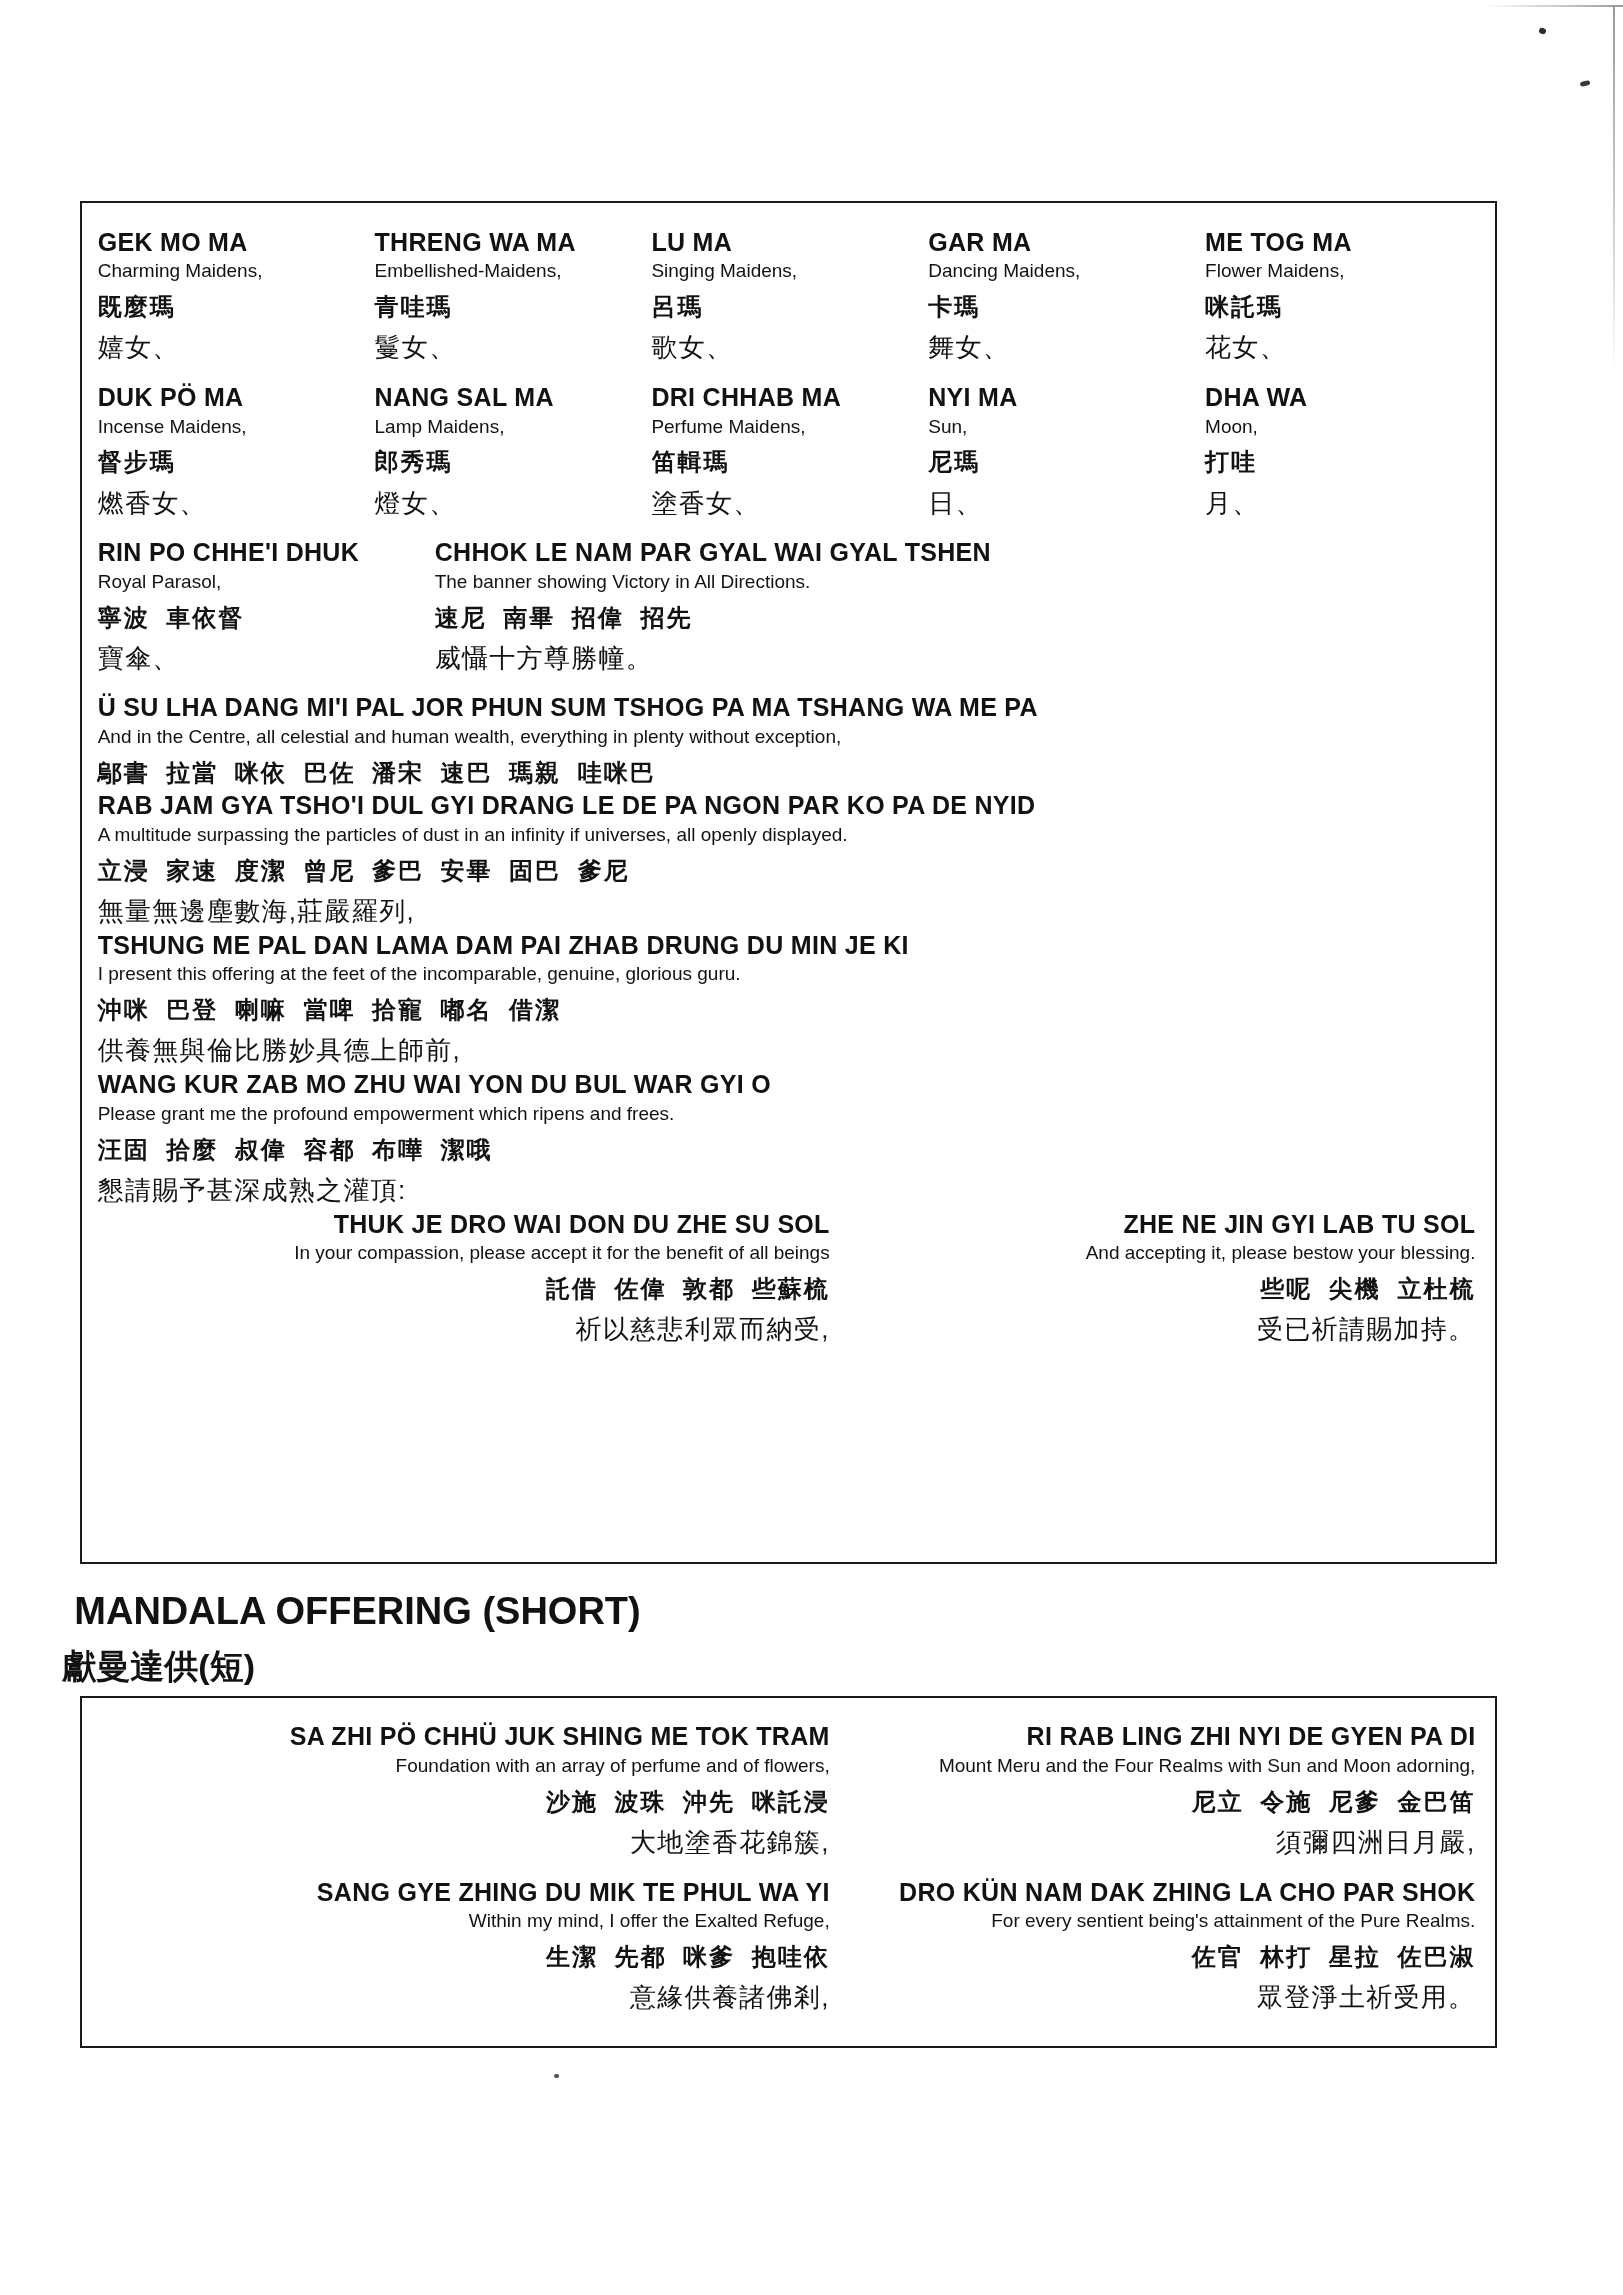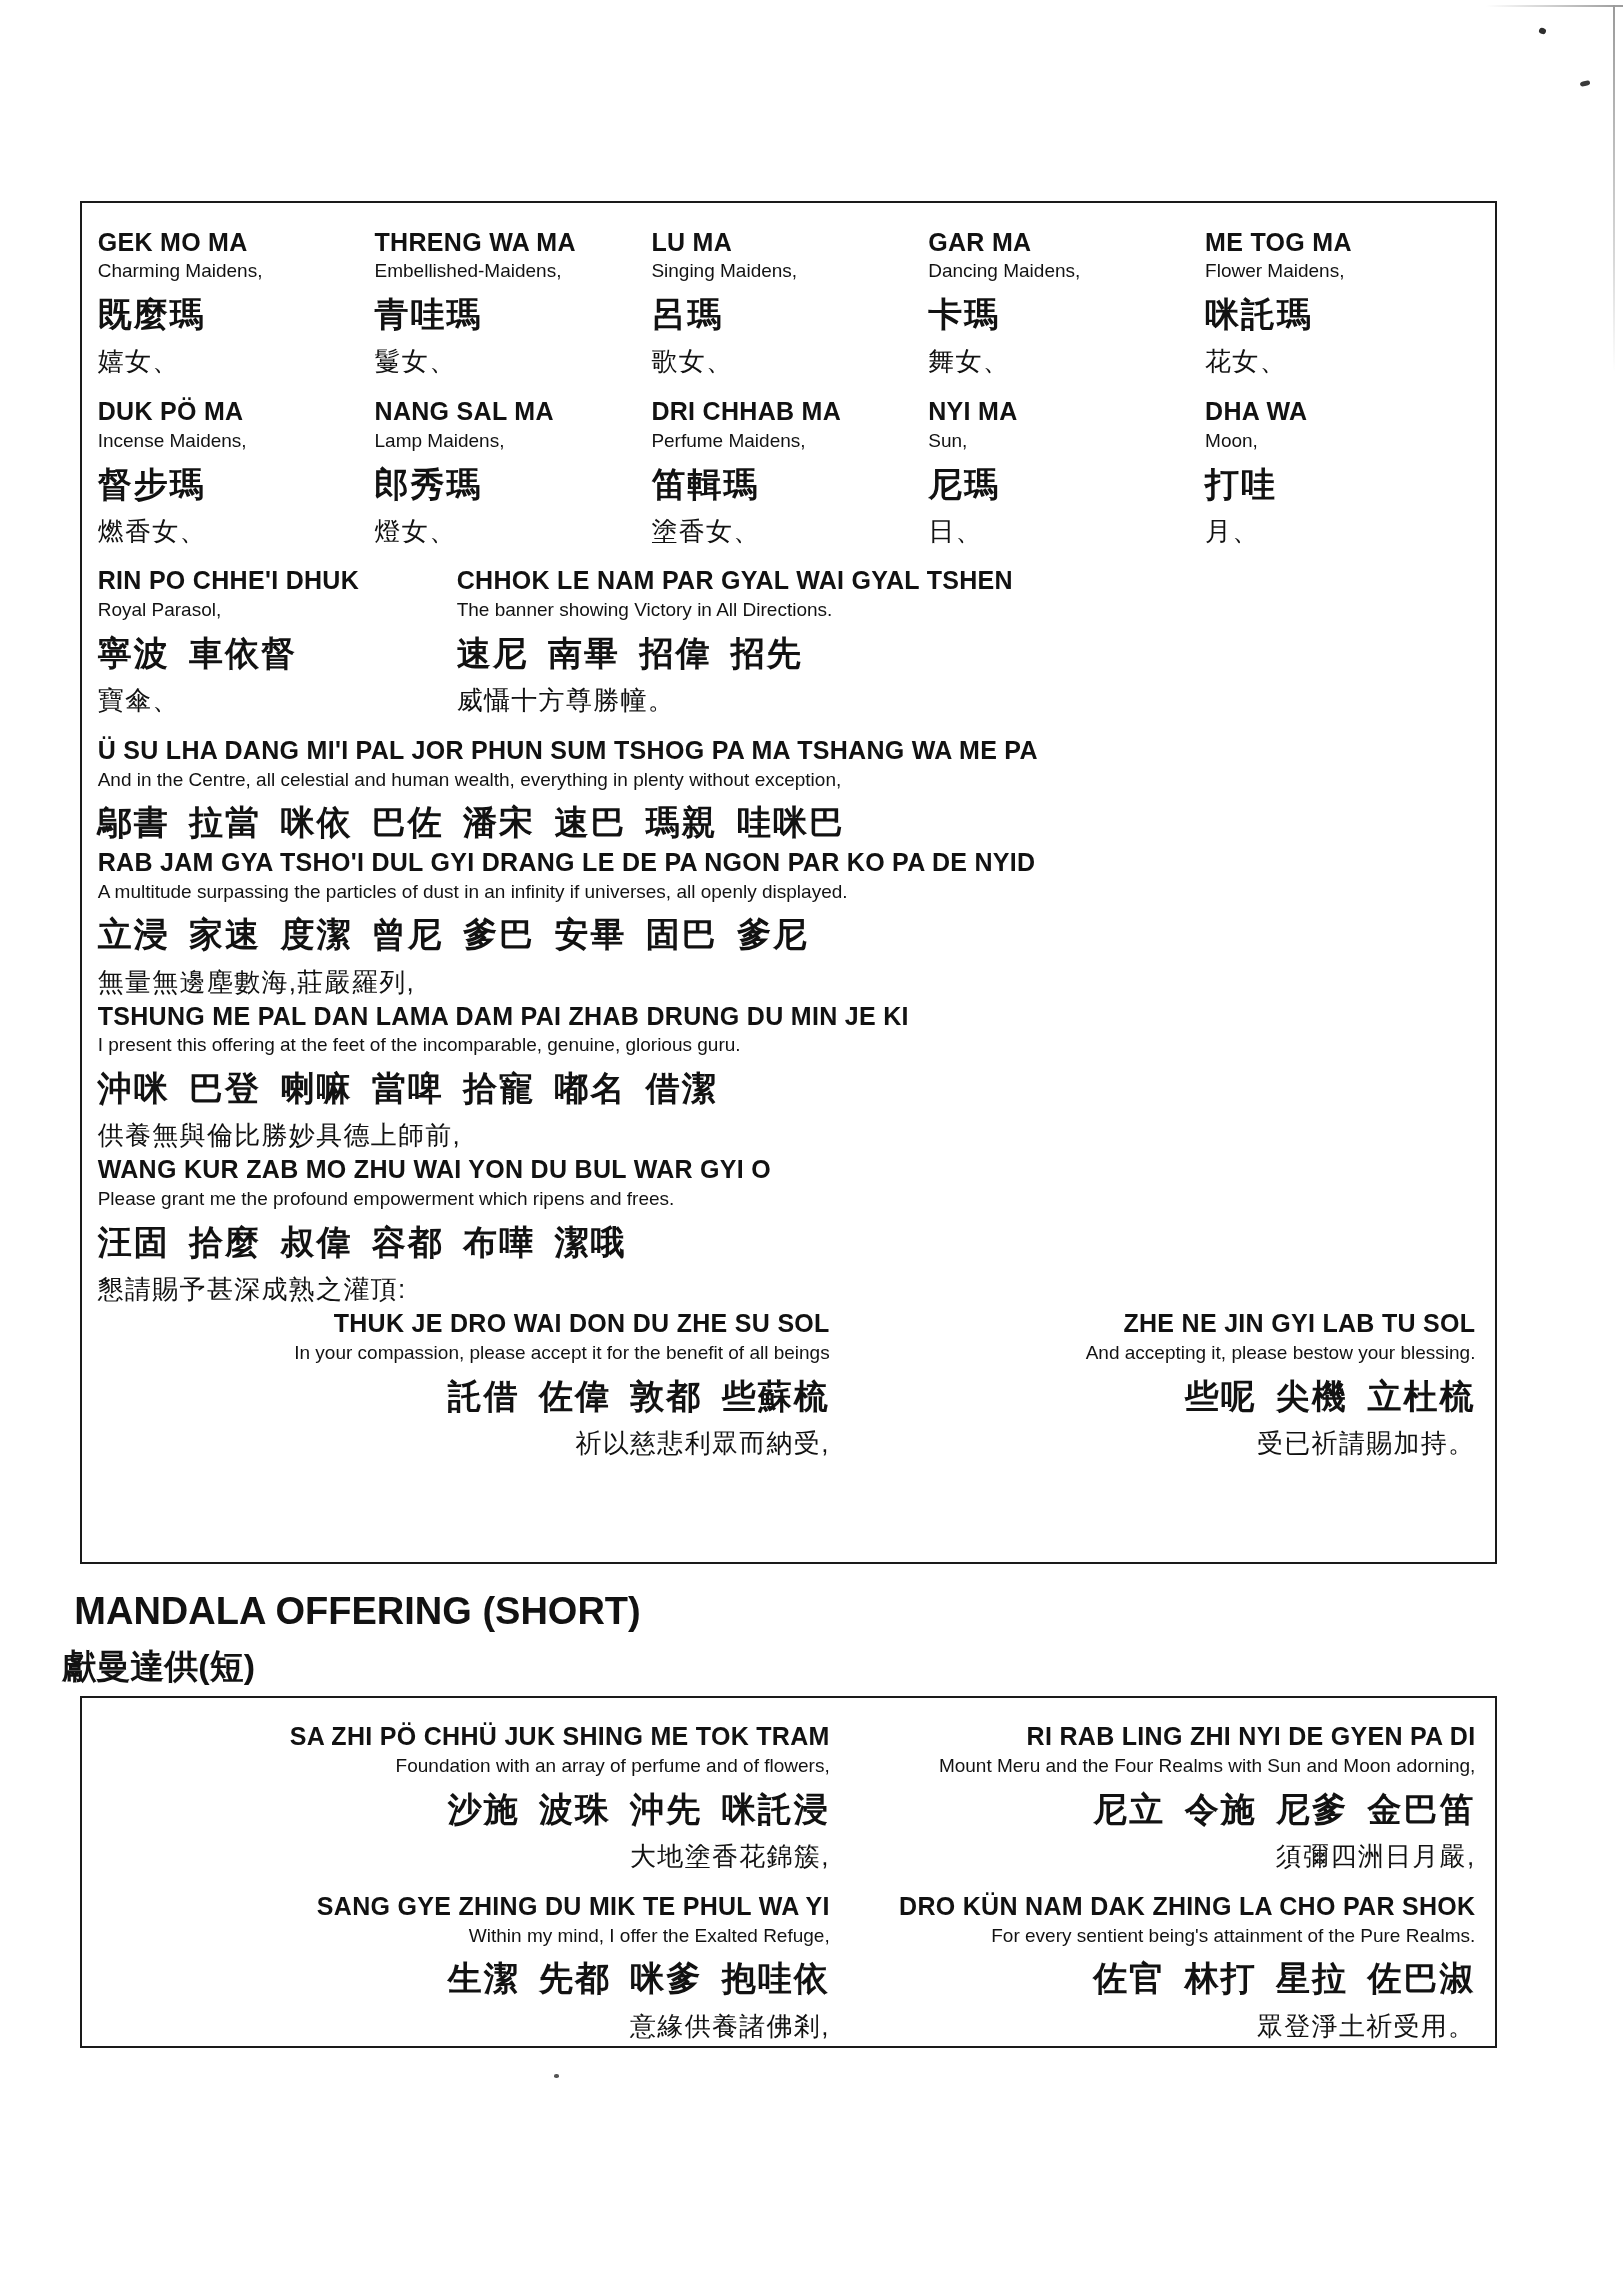--- a/index.html
+++ b/index.html
@@ -12,32 +12,32 @@
 
   .box{
     border:2.6px solid #1a1a1a;background:#fff;box-sizing:border-box;
     padding:23.6px 19.6px 13px 15.7px;
   }
   .box1{height:1363px;overflow:hidden;}
   .box2{height:352px;overflow:hidden;margin-top:6.5px;}
 
   .vrow{display:grid;margin-bottom:15.7px;}
   .row5{grid-template-columns:repeat(5,1fr);column-gap:6.5px;}
-  .rowp{grid-template-columns:335px 1fr;column-gap:24px;}
+  .rowp{grid-template-columns:335px 1fr;column-gap:2px;}
   .row2{grid-template-columns:732px 1fr;column-gap:6.5px;text-align:right;}
   .stanza{margin-bottom:15.7px;}
 
   .verse{margin:0;}
   .latin{
     font-size:25px;font-weight:bold;line-height:1.22;letter-spacing:0.3px;
     white-space:nowrap;
   }
   .english{font-size:19px;line-height:1.4;margin-top:1.3px;white-space:nowrap;}
   .zh-big{
-    font-size:34px;font-weight:700;line-height:1.42;margin-top:5.2px;
+    font-size:24px;font-weight:700;line-height:1.42;margin-top:5.2px;
     letter-spacing:2px;word-spacing:7.9px;white-space:nowrap;
   }
   .zh-small{font-size:26px;line-height:1.42;margin-top:5px;letter-spacing:1.3px;white-space:nowrap;}
 
   .heading-block{margin:26px 0 9.2px -17.7px;}
   .heading-latin{font-size:38px;font-weight:bold;line-height:1.15;margin:12px;}
   .heading-zh{font-size:34px;font-weight:bold;line-height:1.2;margin:2.6px 0 0 0;}
 
   
   .speck{position:absolute;background:#2e2e2e;border-radius:45%;}

